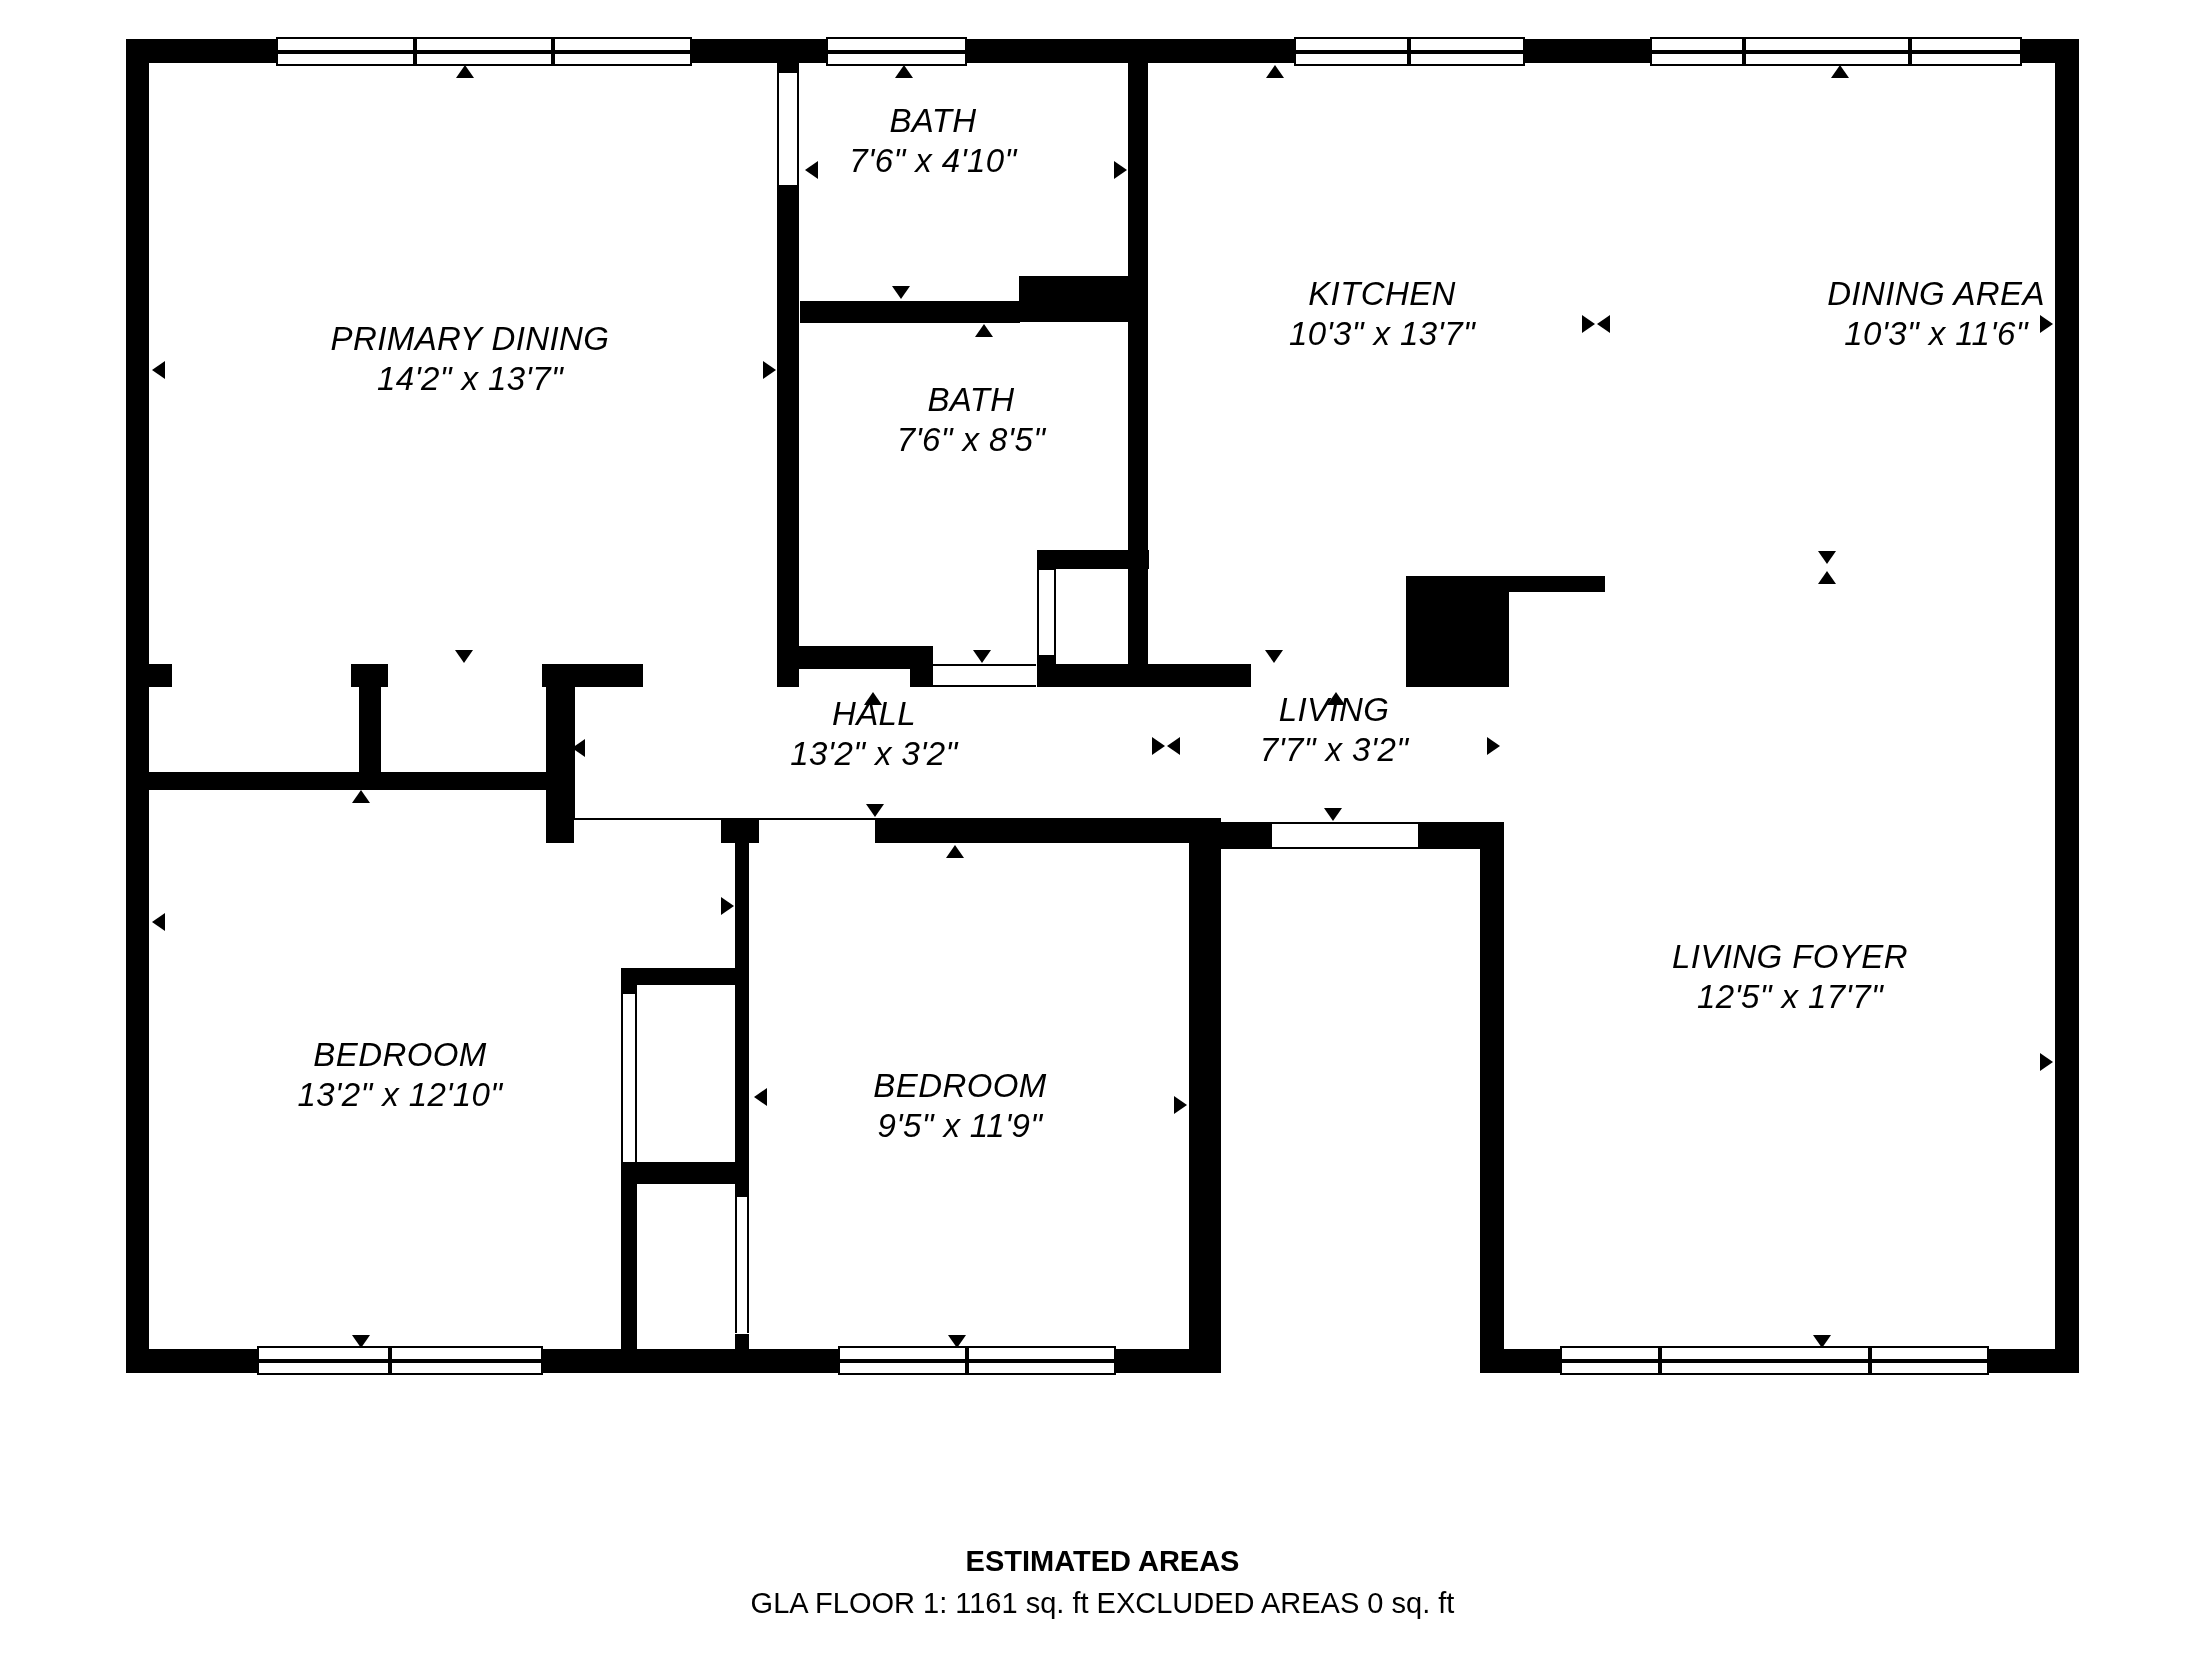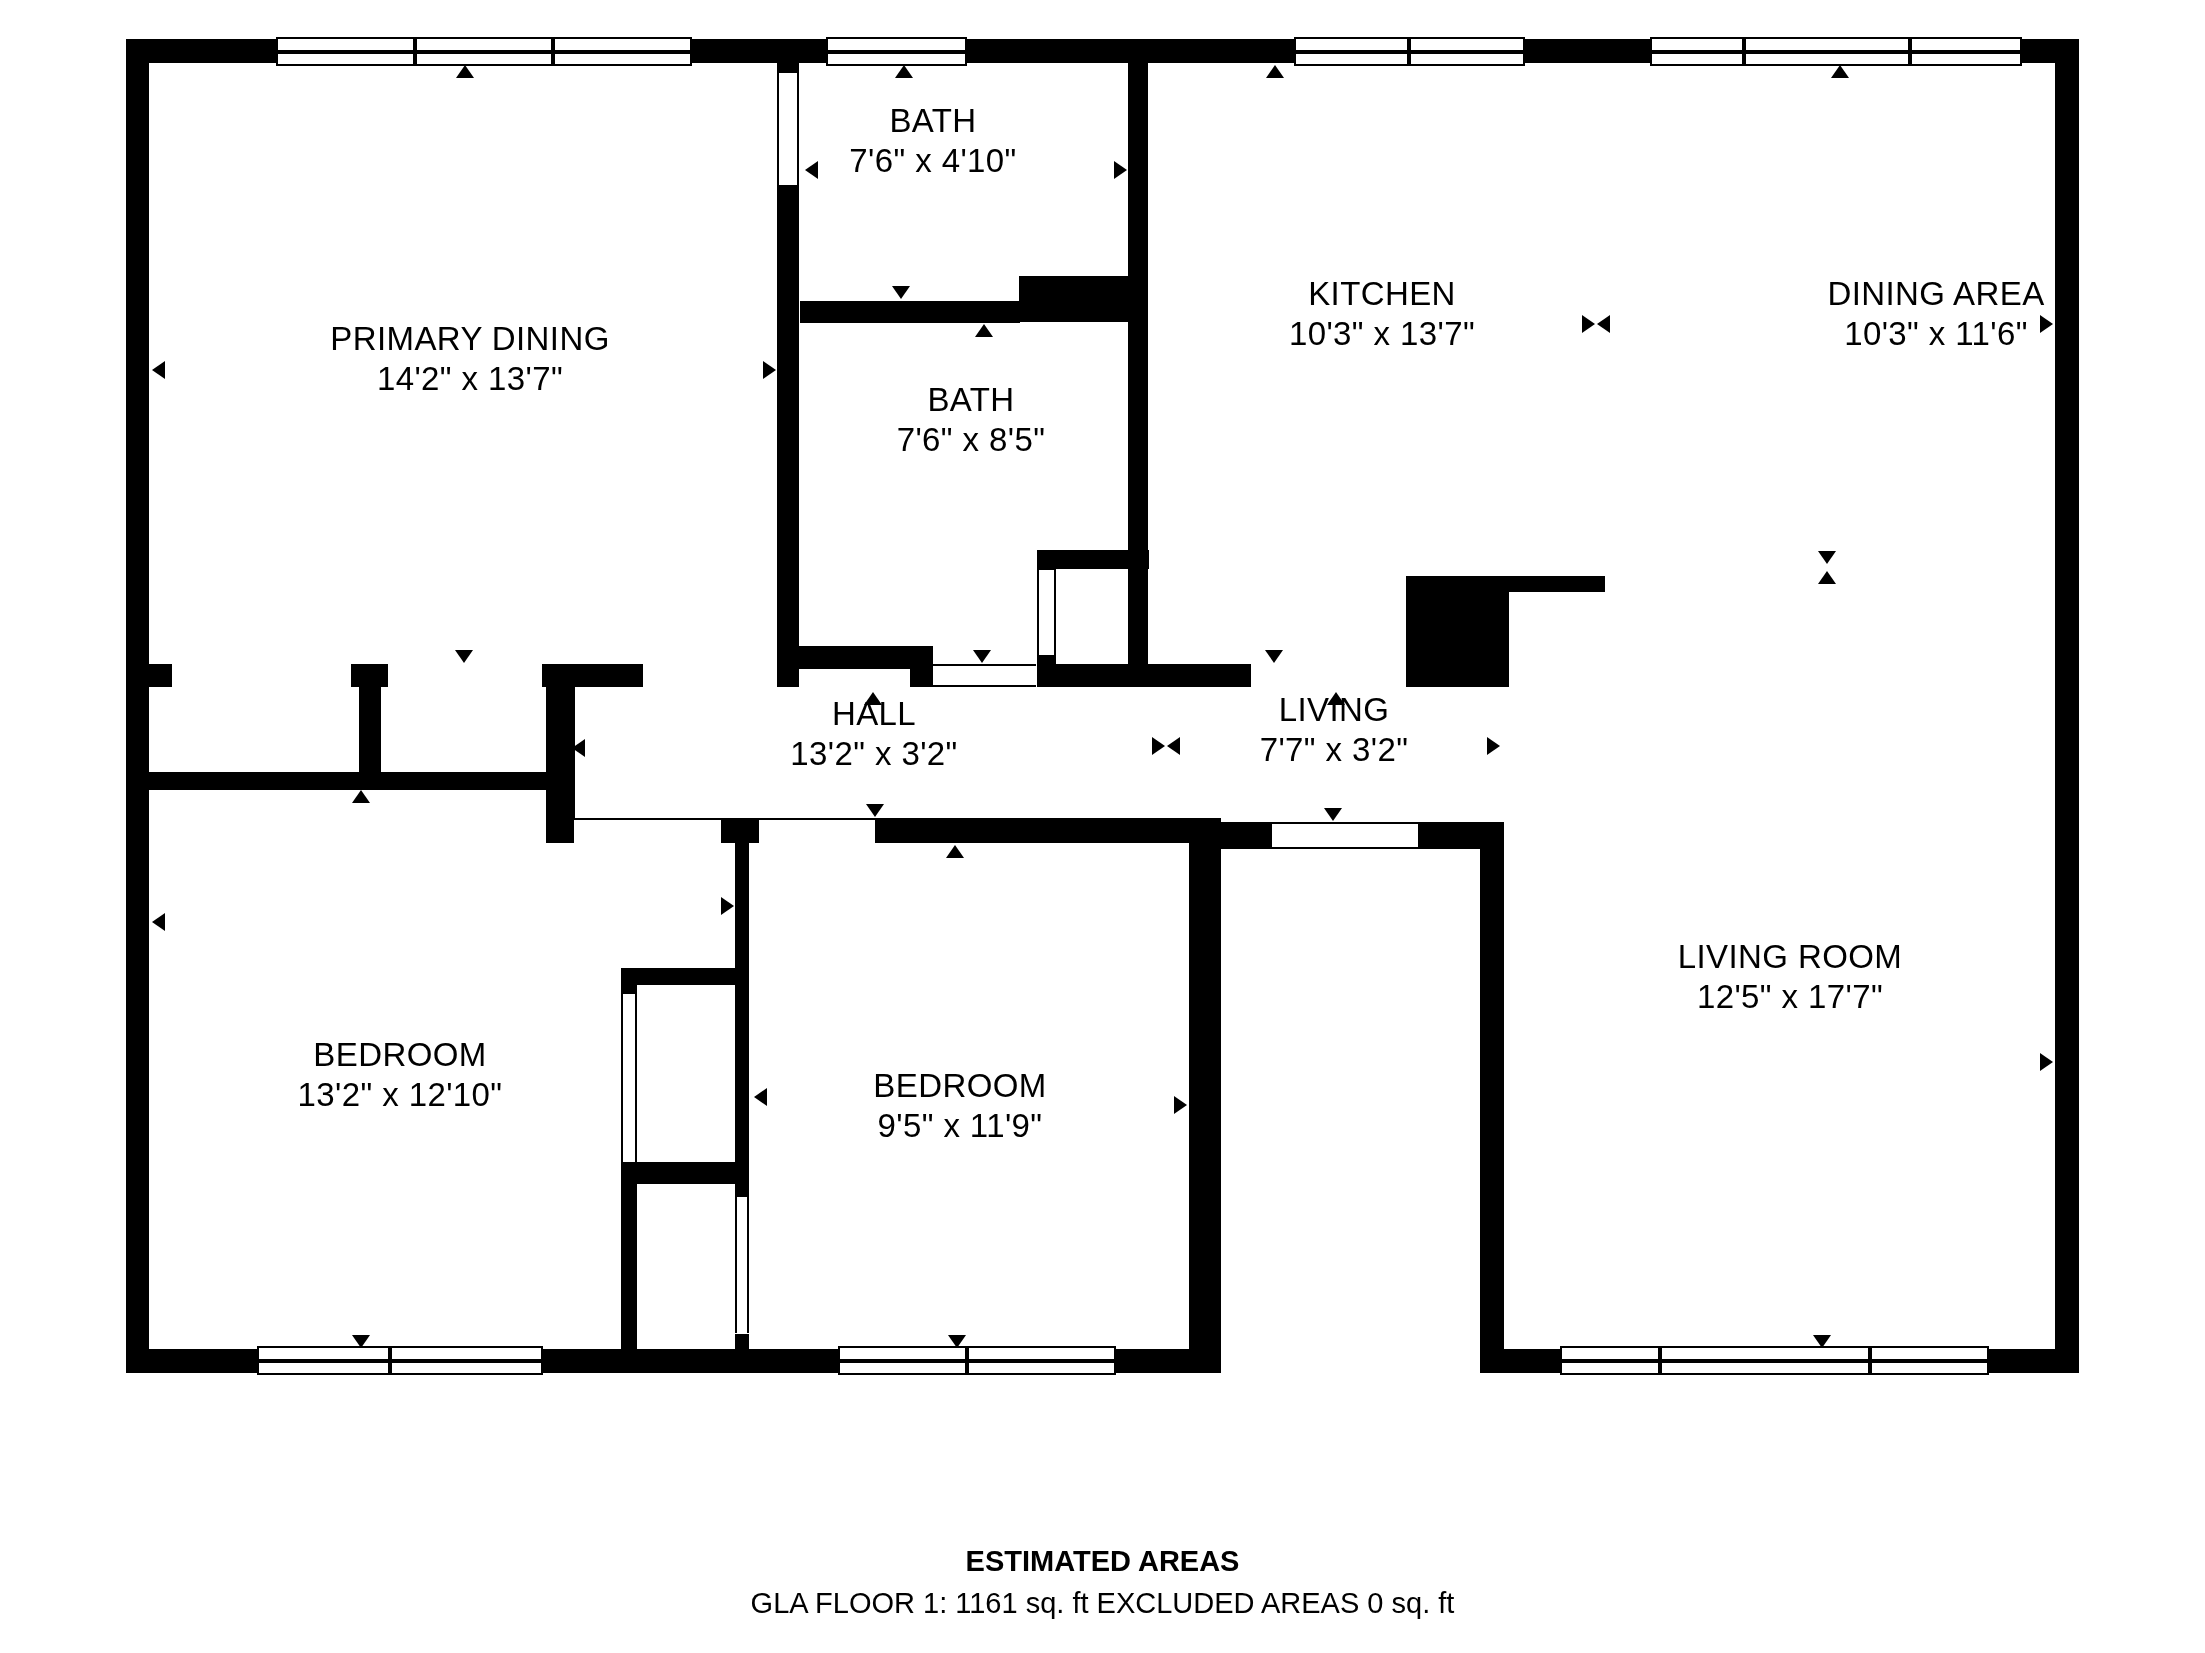--- a/index.html
+++ b/index.html
@@ -9,21 +9,21 @@
   .wall{position:absolute;background:#000;}
   .door{position:absolute;background:#fff;box-sizing:border-box;}
   .door.vl{border-left:2.9px solid #000;border-right:2.9px solid #000;}
   .door.hl{border-top:2.9px solid #000;border-bottom:2.9px solid #000;}
   .door.tl{border-top:2.9px solid #000;}
   .win{position:absolute;display:flex;}
   .pane{position:relative;background:#fff;border:2.9px solid #000;box-sizing:border-box;}
   .pane::after{content:"";position:absolute;left:-0.7px;right:-0.7px;top:42%;height:4.3px;background:#000;}
   .tri{position:absolute;width:0;height:0;}
   .room{position:absolute;transform:translate(-50%,-50%);text-align:center;
-        font-size:33px;line-height:40px;white-space:nowrap;letter-spacing:0.4px;}
+        font-size:33px;line-height:40px;white-space:nowrap;letter-spacing:0.4px;font-style:italic;}
   .footer{position:absolute;left:0;width:2205px;top:1512px;text-align:center;
           font-size:29px;line-height:42px;margin-top:28px;}
   .footer .t{font-weight:bold;}
 </style>
 </head>
 <body>
 
 <div class="page">
   <div class="plan" id="plan">
 
@@ -57,21 +57,21 @@
     </div>
     <div class="room" style="left:400px;top:1075px">
       <div>BEDROOM</div>
       <div>13'2" x 12'10"</div>
     </div>
     <div class="room" style="left:960px;top:1106px">
       <div>BEDROOM</div>
       <div>9'5" x 11'9"</div>
     </div>
     <div class="room" style="left:1790px;top:977px">
-      <div>LIVING ROOM</div>
+      <div>LIVING FOYER</div>
       <div>12'5" x 17'7"</div>
     </div>
   <div class="wall" style="left: 126px; top: 39px; width: 1953px; height: 24px;"></div>
       <div class="wall" style="left: 126px; top: 39px; width: 23px; height: 1334px;"></div>
       <div class="wall" style="left: 2055px; top: 39px; width: 24.4px; height: 1334px;"></div>
       <div class="wall" style="left: 126px; top: 1349px; width: 1094px; height: 24.4px;"></div>
       <div class="wall" style="left: 1480px; top: 1349px; width: 599px; height: 24.4px;"></div>
       <div class="wall" style="left: 777px; top: 63px; width: 22px; height: 624px;"></div>
       <div class="wall" style="left: 800px; top: 301px; width: 220px; height: 21.5px;"></div>
       <div class="wall" style="left: 1019px; top: 276px; width: 129px; height: 46px;"></div>

